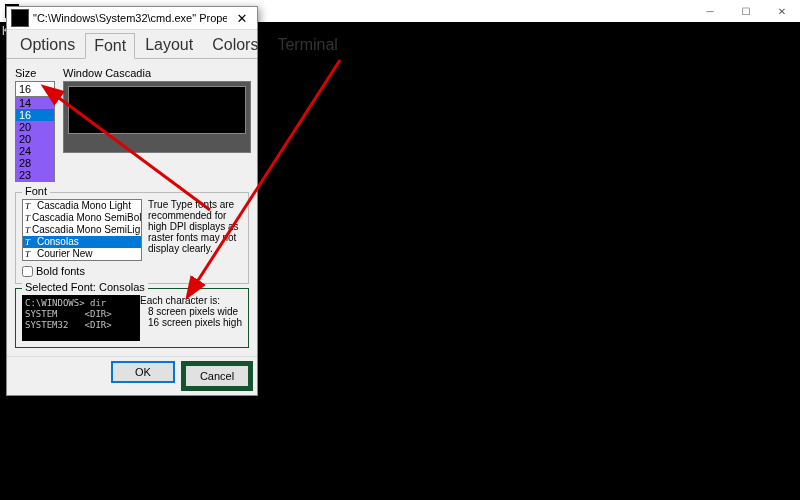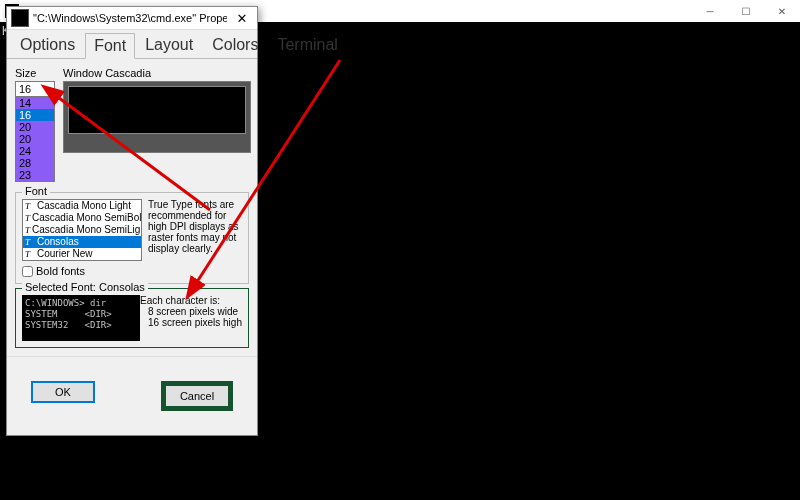--- a/index.html
+++ b/index.html
@@ -46,21 +46,21 @@
   .font-note{flex:1;font-size:10px;color:#000;line-height:11px}
   .bold-row{margin-top:4px;font-size:11px;display:flex;align-items:flex-end;gap:3px}
   .bold-row input{margin:0;width:11px;height:11px}
 
   .selected-group{margin-top:4px;border:1px solid #14532d;padding:6px;position:relative}
   .selected-group .legend{position:absolute;top:-8px;left:6px;background:#f0f0f0;padding:0 3px;font-size:11px}
   .sel-row{display:flex;}
   .sample{width:112px;height:40px;background:#000;color:#c0c0c0;font-family:Consolas,monospace;font-size:9px;padding:3px;line-height:11px;white-space:pre}
   .char-info{flex:1;font-size:10px;line-height:11px}
 
-  .dlg-buttons{display:flex;justify-content:space-between;gap:6px;padding:24px;border-top:1px solid #ddd;background:#f0f0f0}
+  .dlg-buttons{display:flex;justify-content:flex-end;gap:6px;padding:4px;border-top:1px solid #ddd;background:#f0f0f0}
   .btn{min-width:62px;height:20px;border:5px solid #14532d;background:#e1e1e1;font-size:11px;display:flex;align-items:center;justify-content:center}
   .btn.default{border:1px solid #0078d7;box-shadow:0 0 0 1px #0078d7 inset}
 
   .arrow{position:absolute;pointer-events:none}
   .arrow svg{overflow:visible}
 </style>
 </head>
 <body>
 
 <div class="desktop">

